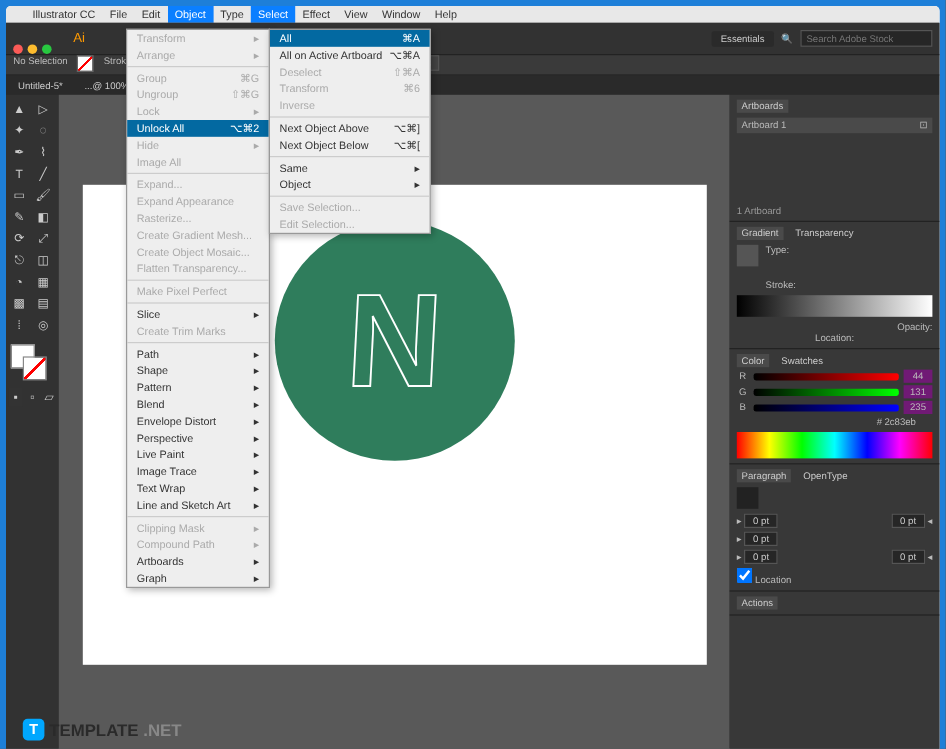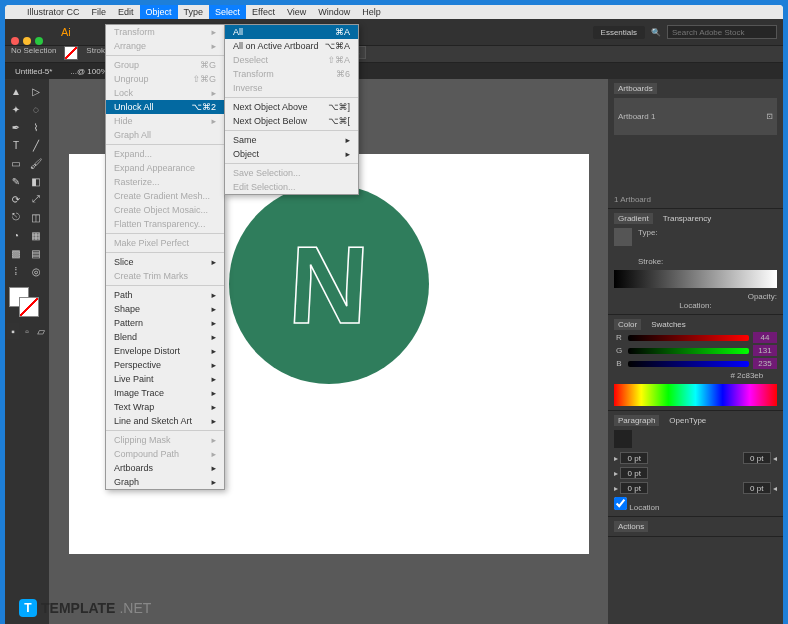--- a/index.html
+++ b/index.html
@@ -32,42 +32,42 @@
 .tc2{position:absolute;width:20px;height:20px;border:1px solid #888;left:12px;top:10px;background:linear-gradient(135deg,#fff 45%,red 45%,red 55%,#fff 55%)}
 .canvas{position:absolute;left:44px;top:60px;right:175px;bottom:0;background:#595959;display:flex;align-items:center;justify-content:center}
 .artboard{width:520px;height:400px;background:#fff;position:relative}
 .logo-circle{position:absolute;left:160px;top:30px;width:200px;height:200px;border-radius:50%;background:#2f7d5c;display:flex;align-items:center;justify-content:center}
 .logo-n{font-size:110px;color:#2f7d5c;-webkit-text-stroke:1.5px #fff;font-weight:bold;transform:skewX(-3deg)}
 .rightpanel{position:absolute;right:0;top:60px;width:175px;bottom:0;background:#383838;color:#bbb;font-size:8px;display:flex;flex-direction:column}
 .panel-sec{border-bottom:1px solid #222;padding:4px 6px}
 .panel-head{display:flex;align-items:center;gap:6px;font-size:8px;color:#ccc}
 .panel-head span{padding:1px 4px}
 .panel-head .pactive{background:#4a4a4a}
-.artitem{background:#4a4a4a;padding:14px 4px;margin-top:4px;display:flex;justify-content:space-between}
+.artitem{background:#4a4a4a;padding:2px 4px;margin-top:4px;display:flex;justify-content:space-between}
 .gradbar{height:18px;background:linear-gradient(90deg,#000,#fff);margin:4px 0}
 .slider-row{display:flex;align-items:center;gap:4px;margin:2px 0}
 .slider-row .lbl{width:10px;text-align:center}
 .slider-row .track{flex:1;height:6px;border-radius:2px}
 .slider-row .val{width:24px;background:#701a75;text-align:center;padding:1px}
 .spectrum{height:22px;background:linear-gradient(90deg,red,#ff0,#0f0,#0ff,#00f,#f0f,red);margin-top:4px}
 .fieldtiny{width:28px;height:12px;background:#262626;border:1px solid #555;color:#ccc;font-size:8px;text-align:center}
 .para-row{display:flex;justify-content:space-between;margin:3px 0}
 
 
 .dd{position:absolute;background:#eee;border:1px solid #999;font-size:9px;color:#333;box-shadow:2px 2px 6px rgba(0,0,0,.3);z-index:100}
 .dd-item{padding:2px 8px;display:flex;justify-content:space-between;white-space:nowrap}
 .dd-item.hi{background:#0369a1;color:#fff}
 .dd-item.dis{color:#aaa}
 .dd-sep{height:1px;background:#ccc;margin:2px 0}
 .dd-object{left:100px;top:19px;width:120px}
 .dd-select{left:219px;top:19px;width:135px}
 
 .watermark{position:absolute;left:14px;bottom:12px;display:flex;align-items:center;gap:4px;font-size:14px;font-weight:bold;color:#2a2a2a;z-index:200}
 .watermark .t{width:18px;height:18px;background:#00a7ff;color:#fff;border-radius:4px;display:flex;align-items:center;justify-content:center;font-size:12px}
-.watermark .net{color:#888;font-weight:normal}
+.watermark .net{color:#888;font-weight:bold}
 </style>
 </head>
 <body>
 
 <div class="frame">
 
   <div class="menubar">
     <span class="apple"></span>
     <span>Illustrator CC</span>
     <span>File</span>
@@ -280,21 +280,21 @@
       </div>
       <div class="dd-item hi">
         <span>Unlock All</span>
         <span>⌥⌘2</span>
       </div>
       <div class="dd-item dis">
         <span>Hide</span>
         <span>▸</span>
       </div>
       <div class="dd-item dis">
-        <span>Graph All</span>
+        <span>Image All</span>
         <span></span>
       </div>
       <div class="dd-sep"></div>
       <div class="dd-item dis">
         <span>Expand...</span>
         <span></span>
       </div>
       <div class="dd-item dis">
         <span>Expand Appearance</span>
         <span></span>

